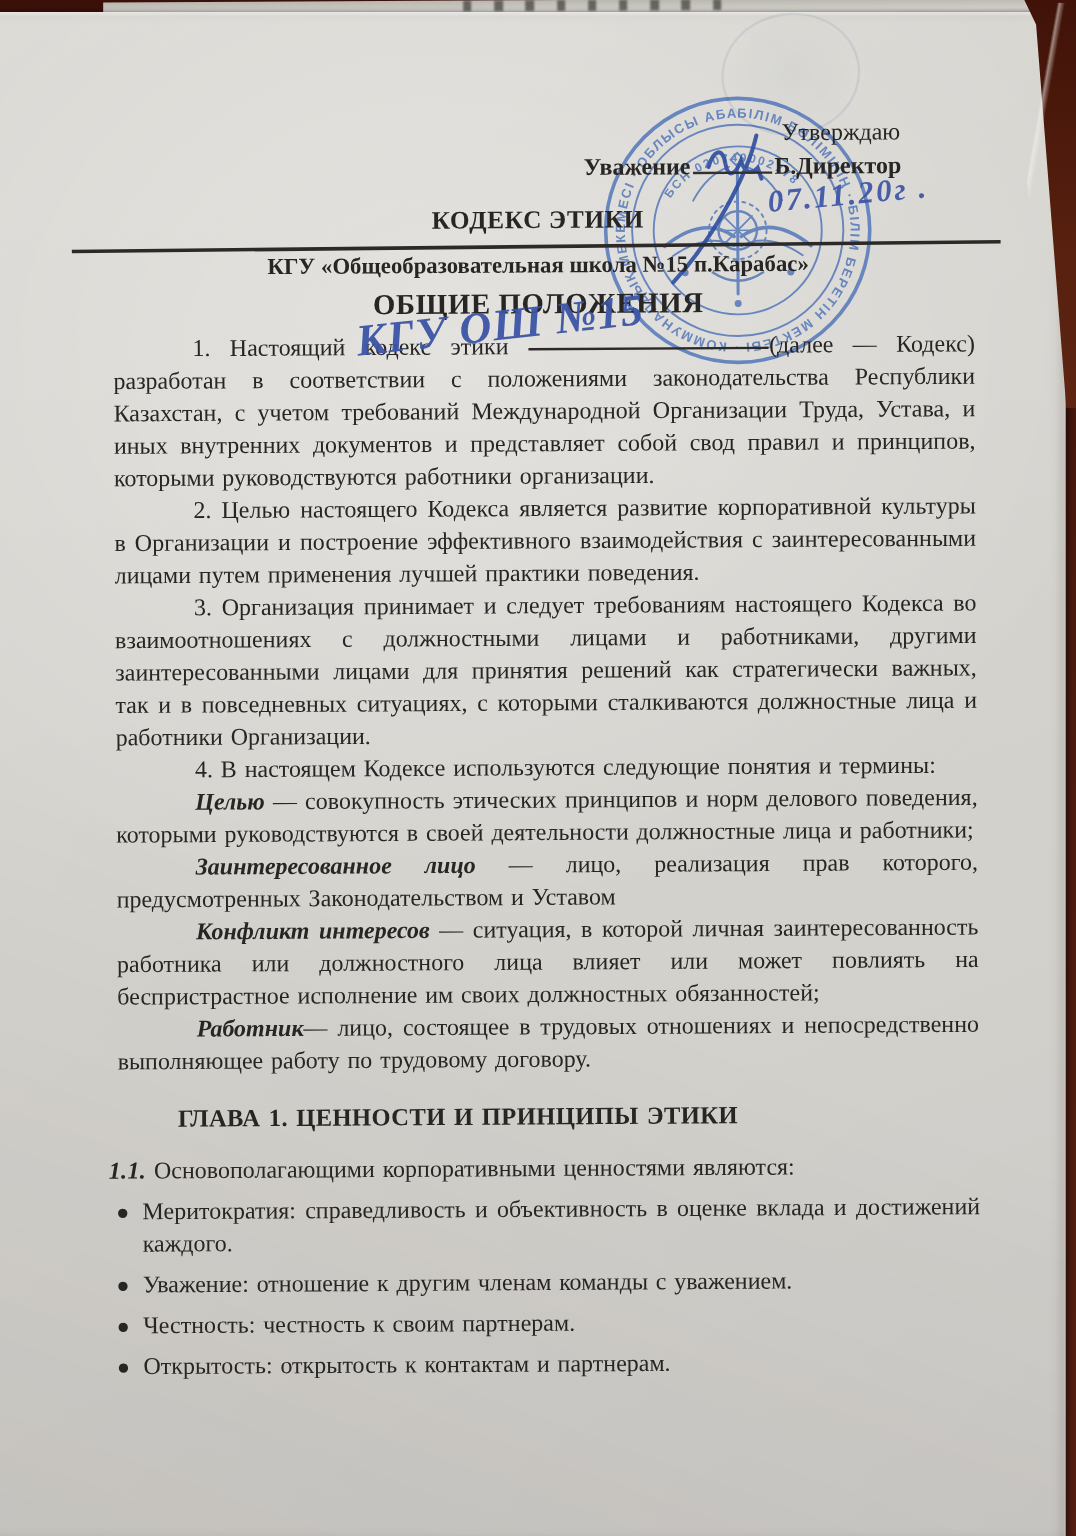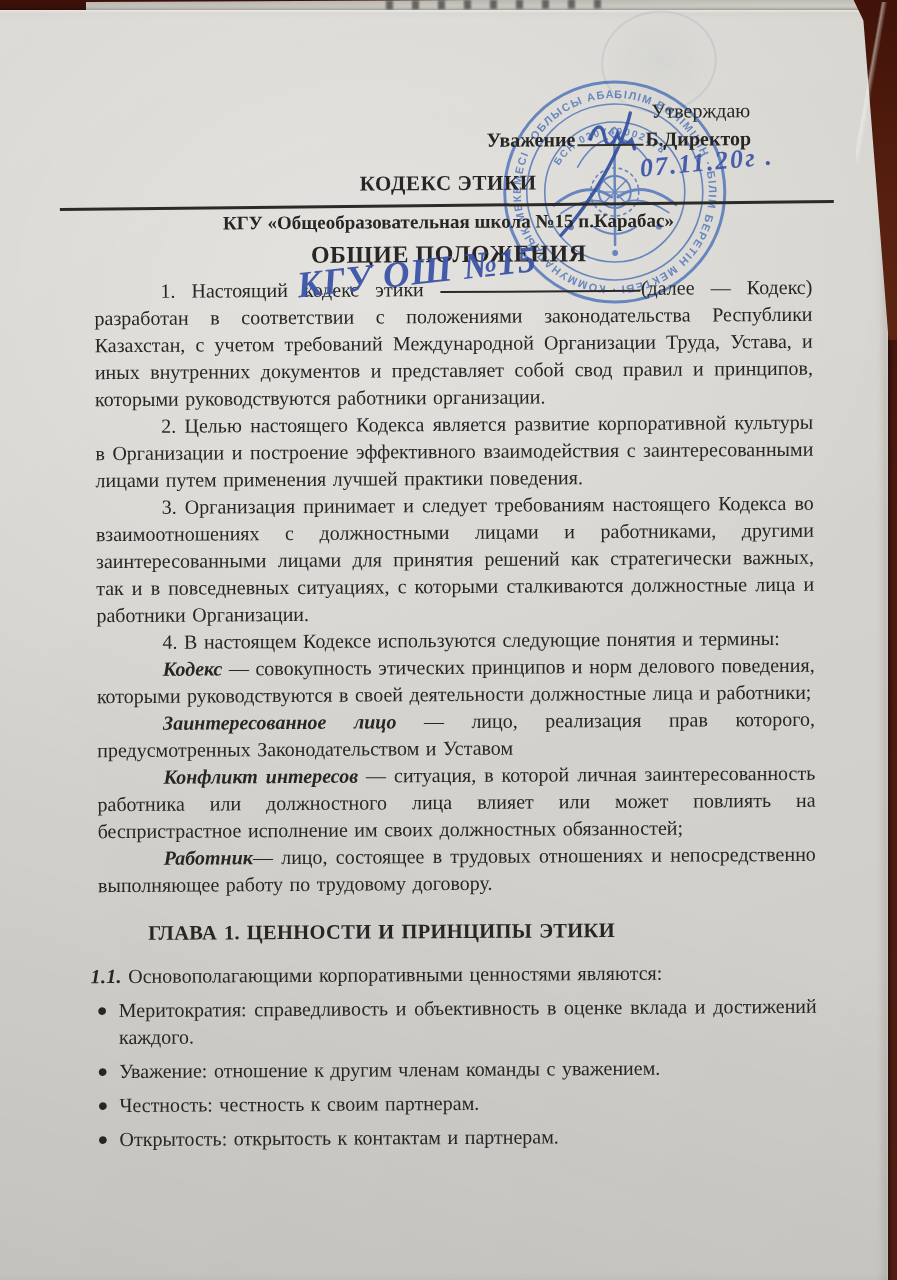--- a/index.html
+++ b/index.html
@@ -184,21 +184,21 @@
     <div class="general-heading">ОБЩИЕ ПОЛОЖЕНИЯ</div>
 
     <div class="hand hand-name">КГУ ОШ №15</div>
 
     <div class="body-block">
       <p><span>1. Настоящий кодекс этики</span> <span class="blank-line"></span><span>(далее — Кодекс) разработан в соответствии с положениями законодательства Республики Казахстан, с учетом требований Международной Организации Труда, Устава, и иных внутренних документов и представляет собой свод правил и принципов, которыми руководствуются работники организации.</span></p>
       <p>2. Целью настоящего Кодекса является развитие корпоративной культуры в Организации и построение эффективного взаимодействия с заинтересованными лицами путем применения лучшей практики поведения.</p>
       <p>3. Организация принимает и следует требованиям настоящего Кодекса во взаимоотношениях с должностными лицами и работниками, другими заинтересованными лицами для принятия решений как стратегически важных, так и в повседневных ситуациях, с которыми сталкиваются должностные лица и работники Организации.</p>
       <p>4. В настоящем Кодексе используются следующие понятия и термины:</p>
 
-      <p><span class="term">Кодекс</span><span> — совокупность этических принципов и норм делового поведения, которыми руководствуются в своей деятельности должностные лица и работники;</span></p>
+      <p><span class="term">Целью</span><span> — совокупность этических принципов и норм делового поведения, которыми руководствуются в своей деятельности должностные лица и работники;</span></p>
       <p><span class="term">Заинтересованное лицо</span><span> — лицо, реализация прав которого, предусмотренных Законодательством и Уставом</span></p>
       <p><span class="term">Конфликт интересов</span><span> — ситуация, в которой личная заинтересованность работника или должностного лица  влияет или может повлиять на беспристрастное исполнение им своих должностных обязанностей;</span></p>
       <p><span class="term">Работник</span><span>— лицо, состоящее в трудовых отношениях и непосредственно выполняющее работу по трудовому договору.</span></p>
 
       <p class="chapter-heading">ГЛАВА 1. ЦЕННОСТИ И ПРИНЦИПЫ ЭТИКИ</p>
 
       <p class="values-intro"><b>1.1.</b><span> Основополагающими корпоративными ценностями являются:</span></p>
 
       <ul class="values-list">
         <li>

